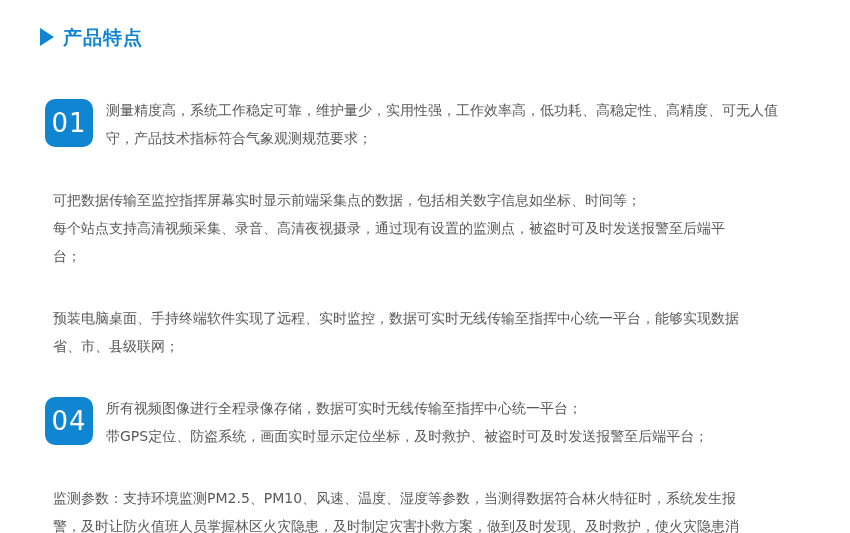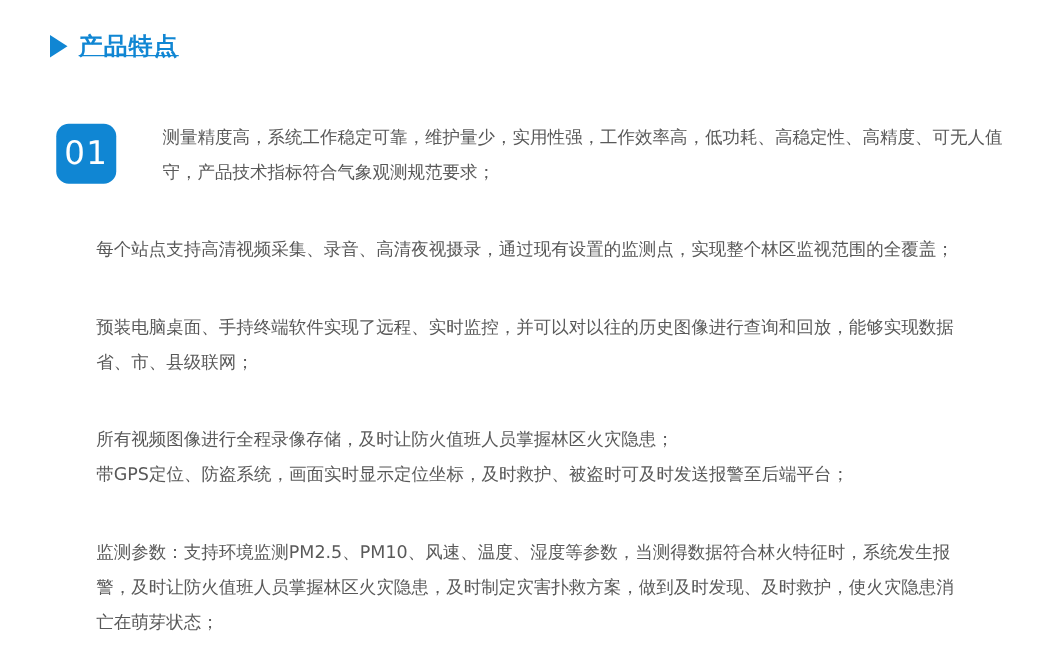--- a/index.html
+++ b/index.html
@@ -37,21 +37,20 @@
     border-top: 9px solid transparent;
     border-bottom: 9px solid transparent;
     margin-right: 9px;
   }
   .section-title {
     font-size: 19px;
     font-weight: bold;
     color: var(--accent);
     letter-spacing: 1px;
     line-height: 24px;
-    text-decoration: underline;
   }
   .features-list {
     margin-top: 50px;
   }
   .feature-row {
     display: flex;
     align-items: flex-start;
     margin-bottom: 37px;
   }
   .feature-badge {
@@ -63,21 +62,21 @@
     background: var(--accent);
     color: #ffffff;
     display: flex;
     align-items: center;
     justify-content: center;
     font-size: 26px;
     line-height: 1;
     letter-spacing: 1px;
   }
   .feature-text {
-    margin-left: 37px;
+    margin-left: 13px;
     width: 692px;
     font-size: 14px;
     line-height: 28px;
     color: var(--body-text);
     margin-top: -3px;
   }
   .feature-text p {
     margin: 0;
     padding: 0;
   }
@@ -96,33 +95,35 @@
 
     <div class="feature-row">
       <div class="feature-badge">01</div>
       <div class="feature-text">
         <p>测量精度高，系统工作稳定可靠，维护量少，实用性强，工作效率高，低功耗、高稳定性、高精度、可无人值守，产品技术指标符合气象观测规范要求；</p>
       </div>
     </div>
 
     <div class="feature-row">
       <div class="feature-text">
-        <p>每个站点支持高清视频采集、录音、高清夜视摄录，通过现有设置的监测点，实现整个林区监视范围的全覆盖；</p>
+        <p>可把数据传输至监控指挥屏幕实时显示前端采集点的数据，包括相关数字信息如坐标、时间等；</p>
+        <p>每个站点支持高清视频采集、录音、高清夜视摄录，通过现有设置的监测点，被盗时可及时发送报警至后端平台；</p>
       </div>
     </div>
 
     <div class="feature-row">
       <div class="feature-text">
-        <p>预装电脑桌面、手持终端软件实现了远程、实时监控，并可以对以往的历史图像进行查询和回放，能够实现数据省、市、县级联网；</p>
+        <p>预装电脑桌面、手持终端软件实现了远程、实时监控，数据可实时无线传输至指挥中心统一平台，能够实现数据省、市、县级联网；</p>
       </div>
     </div>
 
     <div class="feature-row">
+      <div class="feature-badge">04</div>
       <div class="feature-text">
-        <p>所有视频图像进行全程录像存储，及时让防火值班人员掌握林区火灾隐患；</p>
+        <p>所有视频图像进行全程录像存储，数据可实时无线传输至指挥中心统一平台；</p>
         <p>带GPS定位、防盗系统，画面实时显示定位坐标，及时救护、被盗时可及时发送报警至后端平台；</p>
       </div>
     </div>
 
     <div class="feature-row">
       <div class="feature-text">
         <p>监测参数：支持环境监测PM2.5、PM10、风速、温度、湿度等参数，当测得数据符合林火特征时，系统发生报警，及时让防火值班人员掌握林区火灾隐患，及时制定灾害扑救方案，做到及时发现、及时救护，使火灾隐患消亡在萌芽状态；</p>
       </div>
     </div>
 

